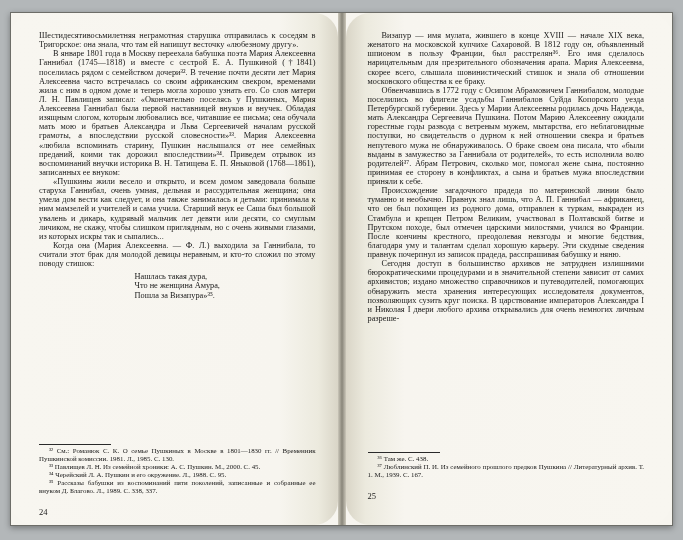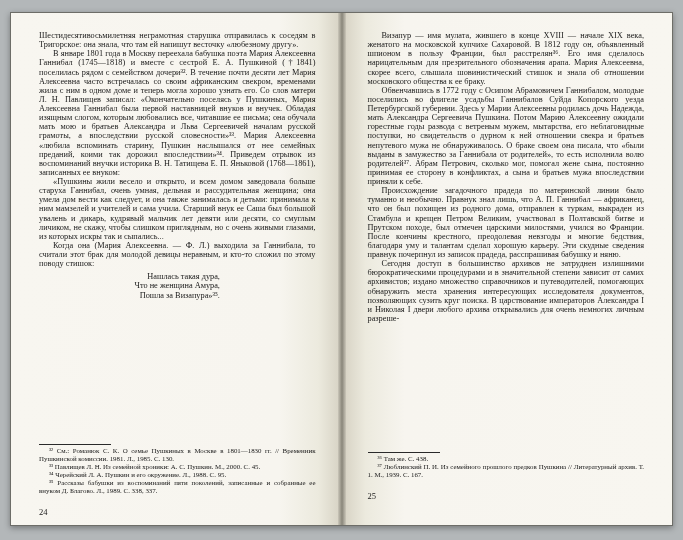--- a/index.html
+++ b/index.html
@@ -27,20 +27,21 @@
     box-shadow: 0 2px 6px rgba(0,0,0,.35);
     background: #f7f5ef;
   }
   .page {
     width: 50%;
     box-sizing: border-box;
     display: flex;
     flex-direction: column;
     overflow: hidden;
     color: #191919;
+    border-radius: 24px;
   }
   .page.left {
     padding: 18px 22px 8px 28px;
     background: linear-gradient(to right, #f8f6f0 0%, #f7f5ef 82%, #eceade 94%, #d9d5c7 100%);
   }
   .page.right {
     padding: 18px 28px 24px 22px;
     background: linear-gradient(to left, #f8f6f0 0%, #f7f5ef 82%, #eceade 94%, #d9d5c7 100%);
   }
   .spine {
@@ -57,21 +58,21 @@
   .body-text p {
     margin: 0;
     text-indent: 14px;
   }
   .body-text p.noindent {
     text-indent: 0;
   }
   .verse {
     margin: 4px auto 2px auto;
     width: max-content;
-    text-align: right;
+    text-align: left;
     text-indent: 0;
   }
   .verse div {
     text-indent: 0;
   }
   .footnotes {
     margin-top: auto;
     font-size: 6.9px;
     line-height: 1.15;
     text-align: justify;

